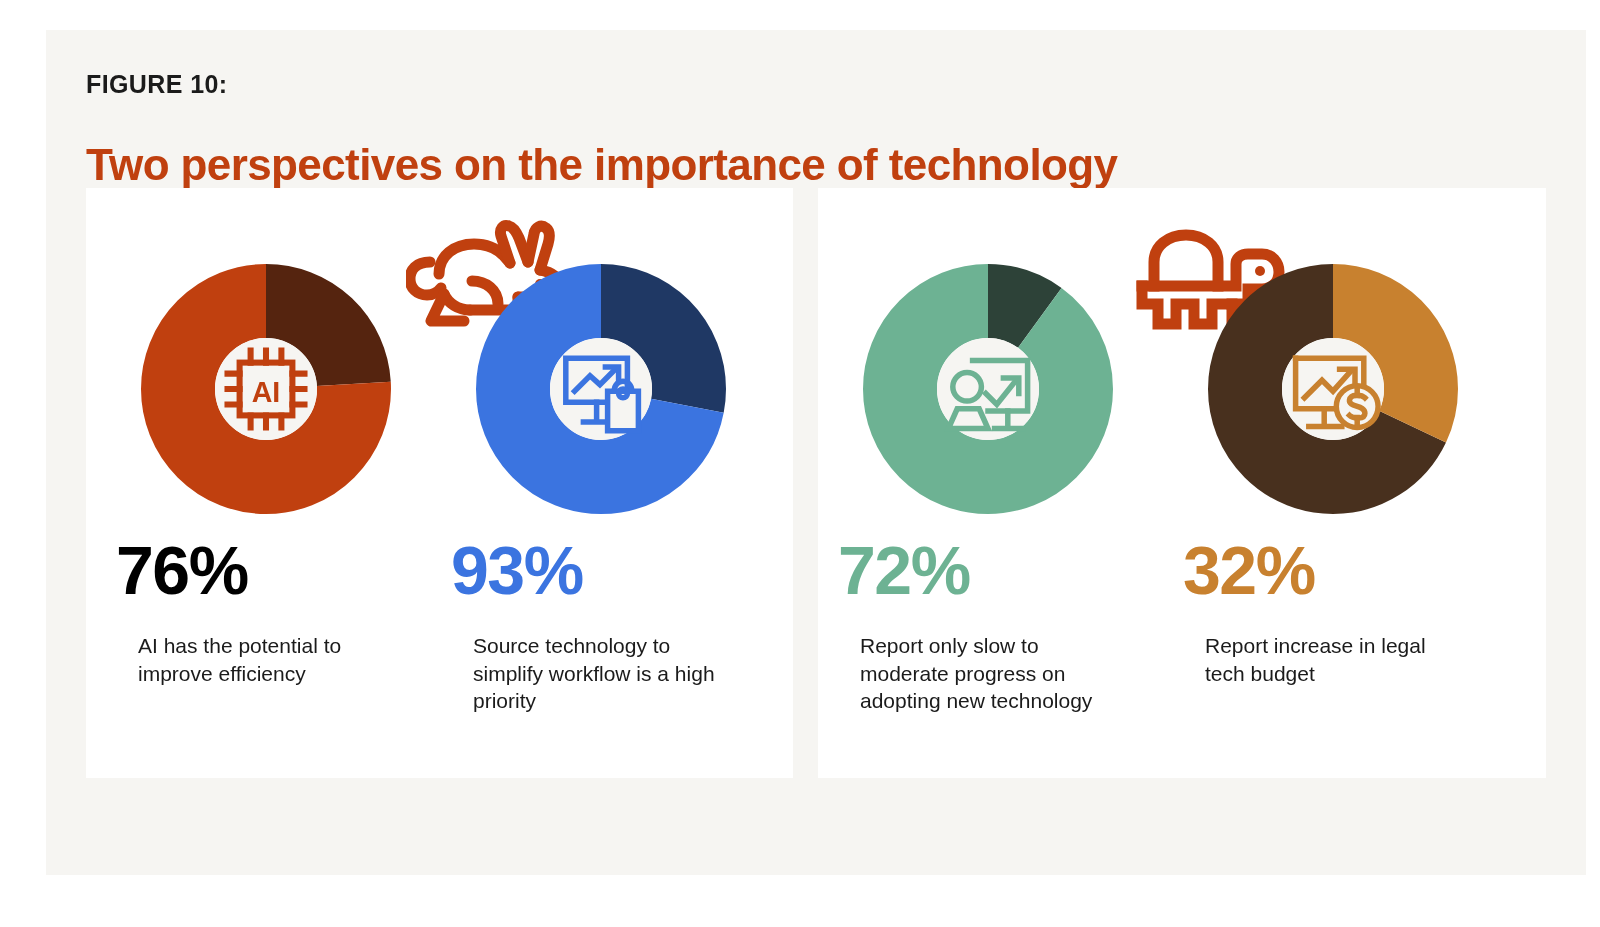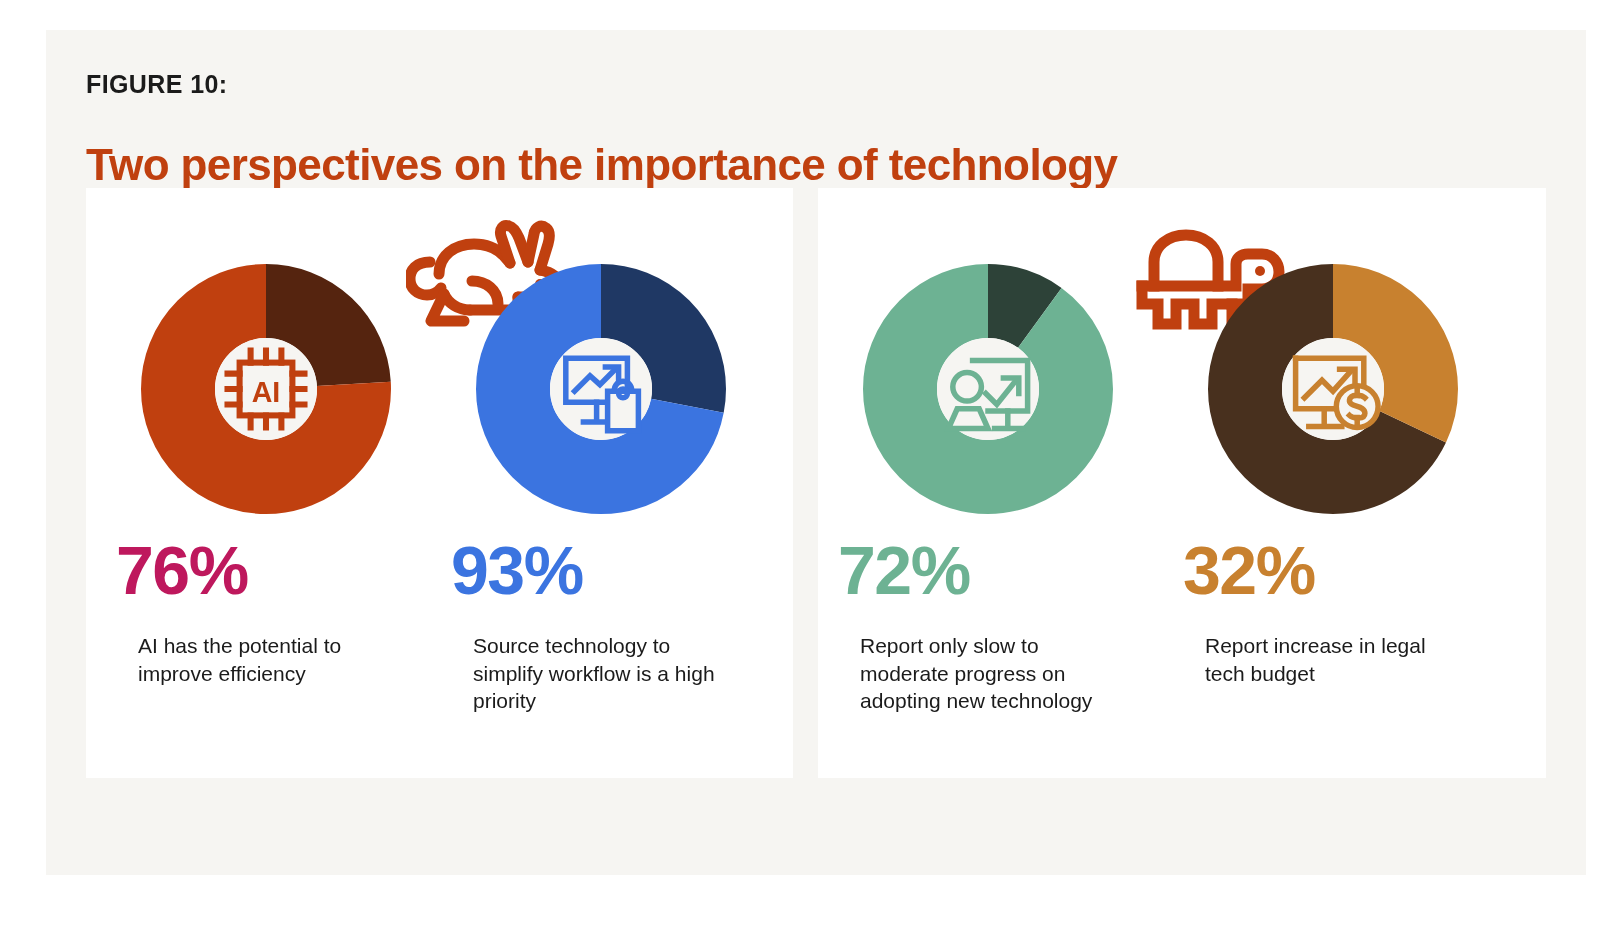--- a/index.html
+++ b/index.html
@@ -122,21 +122,21 @@
         </svg>
         <div class="donut-hole-icon">
           <svg viewBox="0 0 100 100" fill="none" stroke="#c0400f" stroke-width="5.5" stroke-linecap="square">
             <rect x="26" y="26" width="48" height="48"></rect>
             <path d="M36 26 V15 M50 26 V15 M64 26 V15 M36 74 V85 M50 74 V85 M64 74 V85
                      M26 36 H15 M26 50 H15 M26 64 H15 M74 36 H85 M74 50 H85 M74 64 H85"></path>
             <text x="50" y="62" font-family="Liberation Sans, sans-serif" font-size="26" font-weight="700" fill="#c0400f" stroke="none" text-anchor="middle">AI</text>
           </svg>
         </div>
       </div>
-      <div class="pct" style="color:#be185d">76%</div>
+      <div class="pct" style="color:#000000">76%</div>
       <div class="caption">AI has the potential to improve efficiency</div>
     </div>
 
     <div class="stat" id="stat-workflow">
       <div class="donut-wrap">
         <svg viewBox="0 0 250 250">
           <circle cx="125" cy="125" r="88" fill="none" stroke="#1f3864" stroke-width="74" stroke-dasharray="154.9 398.0" transform="rotate(-90 125 125)"></circle>
           <circle cx="125" cy="125" r="88" fill="none" stroke="#3b74e0" stroke-width="74" stroke-dasharray="398.0 154.9" stroke-dashoffset="-154.9" transform="rotate(-90 125 125)"></circle>
           <circle cx="125" cy="125" r="51" fill="#f6f5f2"></circle>
         </svg>

